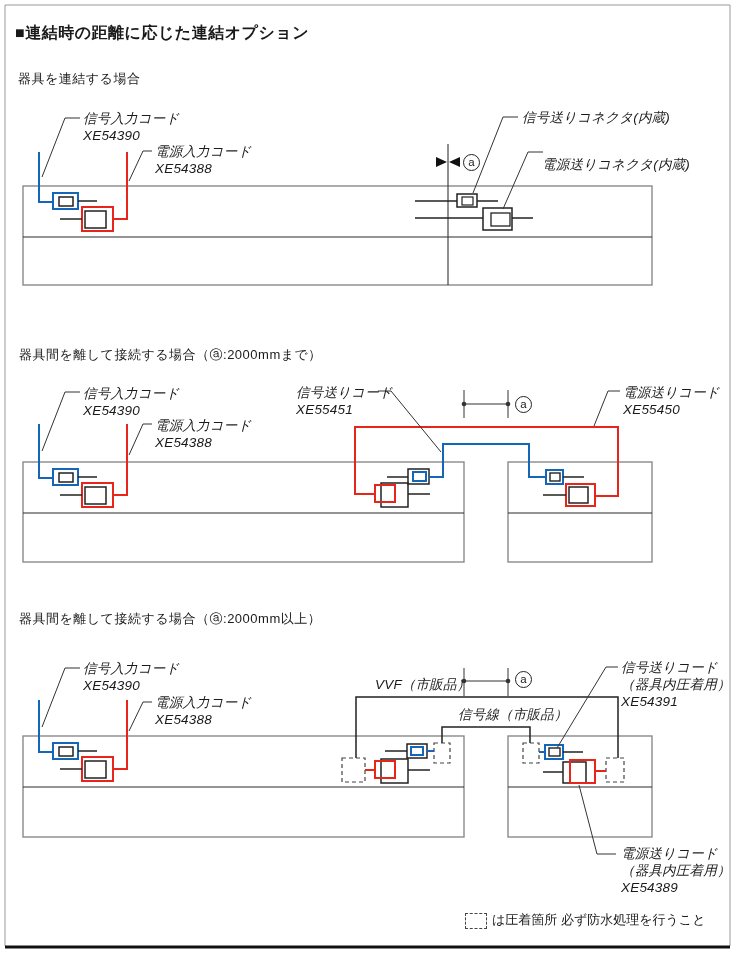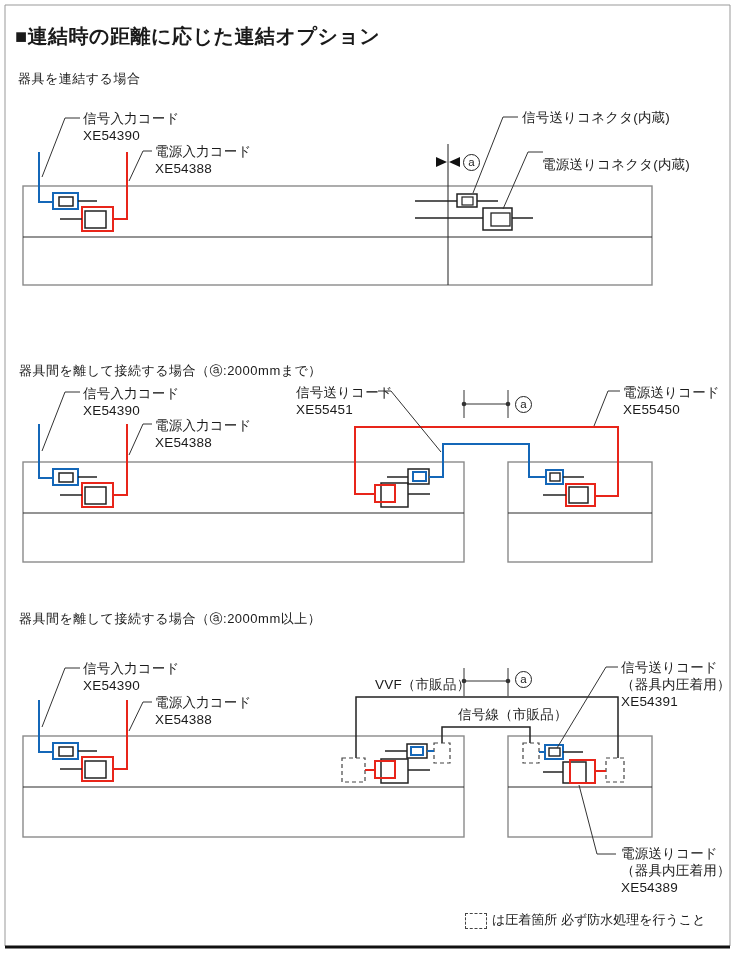--- a/index.html
+++ b/index.html
@@ -3,23 +3,23 @@
 <meta charset="utf-8">
 <style>
   html,body{margin:0;padding:0;background:#e8e8e8;}
   .page{
     position:relative;width:735px;height:954px;background:#ffffff;
     font-family:"Liberation Sans","DejaVu Sans",sans-serif;color:#1a1a1a;
     overflow:hidden;margin:0 auto;
   }
   .art{position:absolute;left:0;top:0;}
   .txt{position:absolute;white-space:nowrap;}
-  .title{font-size:20px;font-weight:bold;letter-spacing:0.5px;}
+  .title{font-size:16px;font-weight:bold;letter-spacing:0.5px;}
   .sechead{font-size:13px;letter-spacing:0.5px;}
-  .lbl{font-size:13.5px;line-height:17px;letter-spacing:0.2px;}
+  .lbl{font-size:13.5px;line-height:17px;letter-spacing:0.2px;font-style:italic;}
   .circ{
     position:absolute;width:17px;height:17px;border:1.4px solid #222;border-radius:50%;
     box-sizing:border-box;display:flex;align-items:center;justify-content:center;
     font-size:11.5px;line-height:1;background:#fff;
   }
   .crimp-icon{
     position:absolute;width:22px;height:16px;border:1.3px dashed #444;box-sizing:border-box;background:#fff;
   }
 </style>
 </head>
@@ -206,21 +206,21 @@
         <path d="M152,702 H143 L129,731"></path>
         <path d="M618,667 H606 L557,748"></path>
         <path d="M616,854 H597 L579,785"></path>
       </g>
     </g>
   </svg>
 
   <div class="txt title" style="left:15px;top:23px">■連結時の距離に応じた連結オプション</div>
 
   <div class="txt sechead" style="left:18px;top:70px">器具を連結する場合</div>
-  <div class="txt sechead" style="left:19px;top:362px">器具間を離して接続する場合（ⓐ:2000mmまで）</div>
+  <div class="txt sechead" style="left:19px;top:346px">器具間を離して接続する場合（ⓐ:2000mmまで）</div>
   <div class="txt sechead" style="left:19px;top:610px">器具間を離して接続する場合（ⓐ:2000mm以上）</div>
 
   <div class="txt lbl" style="left:83px;top:110px">
     <div>信号入力コード</div>
     <div>XE54390</div>
   </div>
   <div class="txt lbl" style="left:155px;top:143px">
     <div>電源入力コード</div>
     <div>XE54388</div>
   </div>

